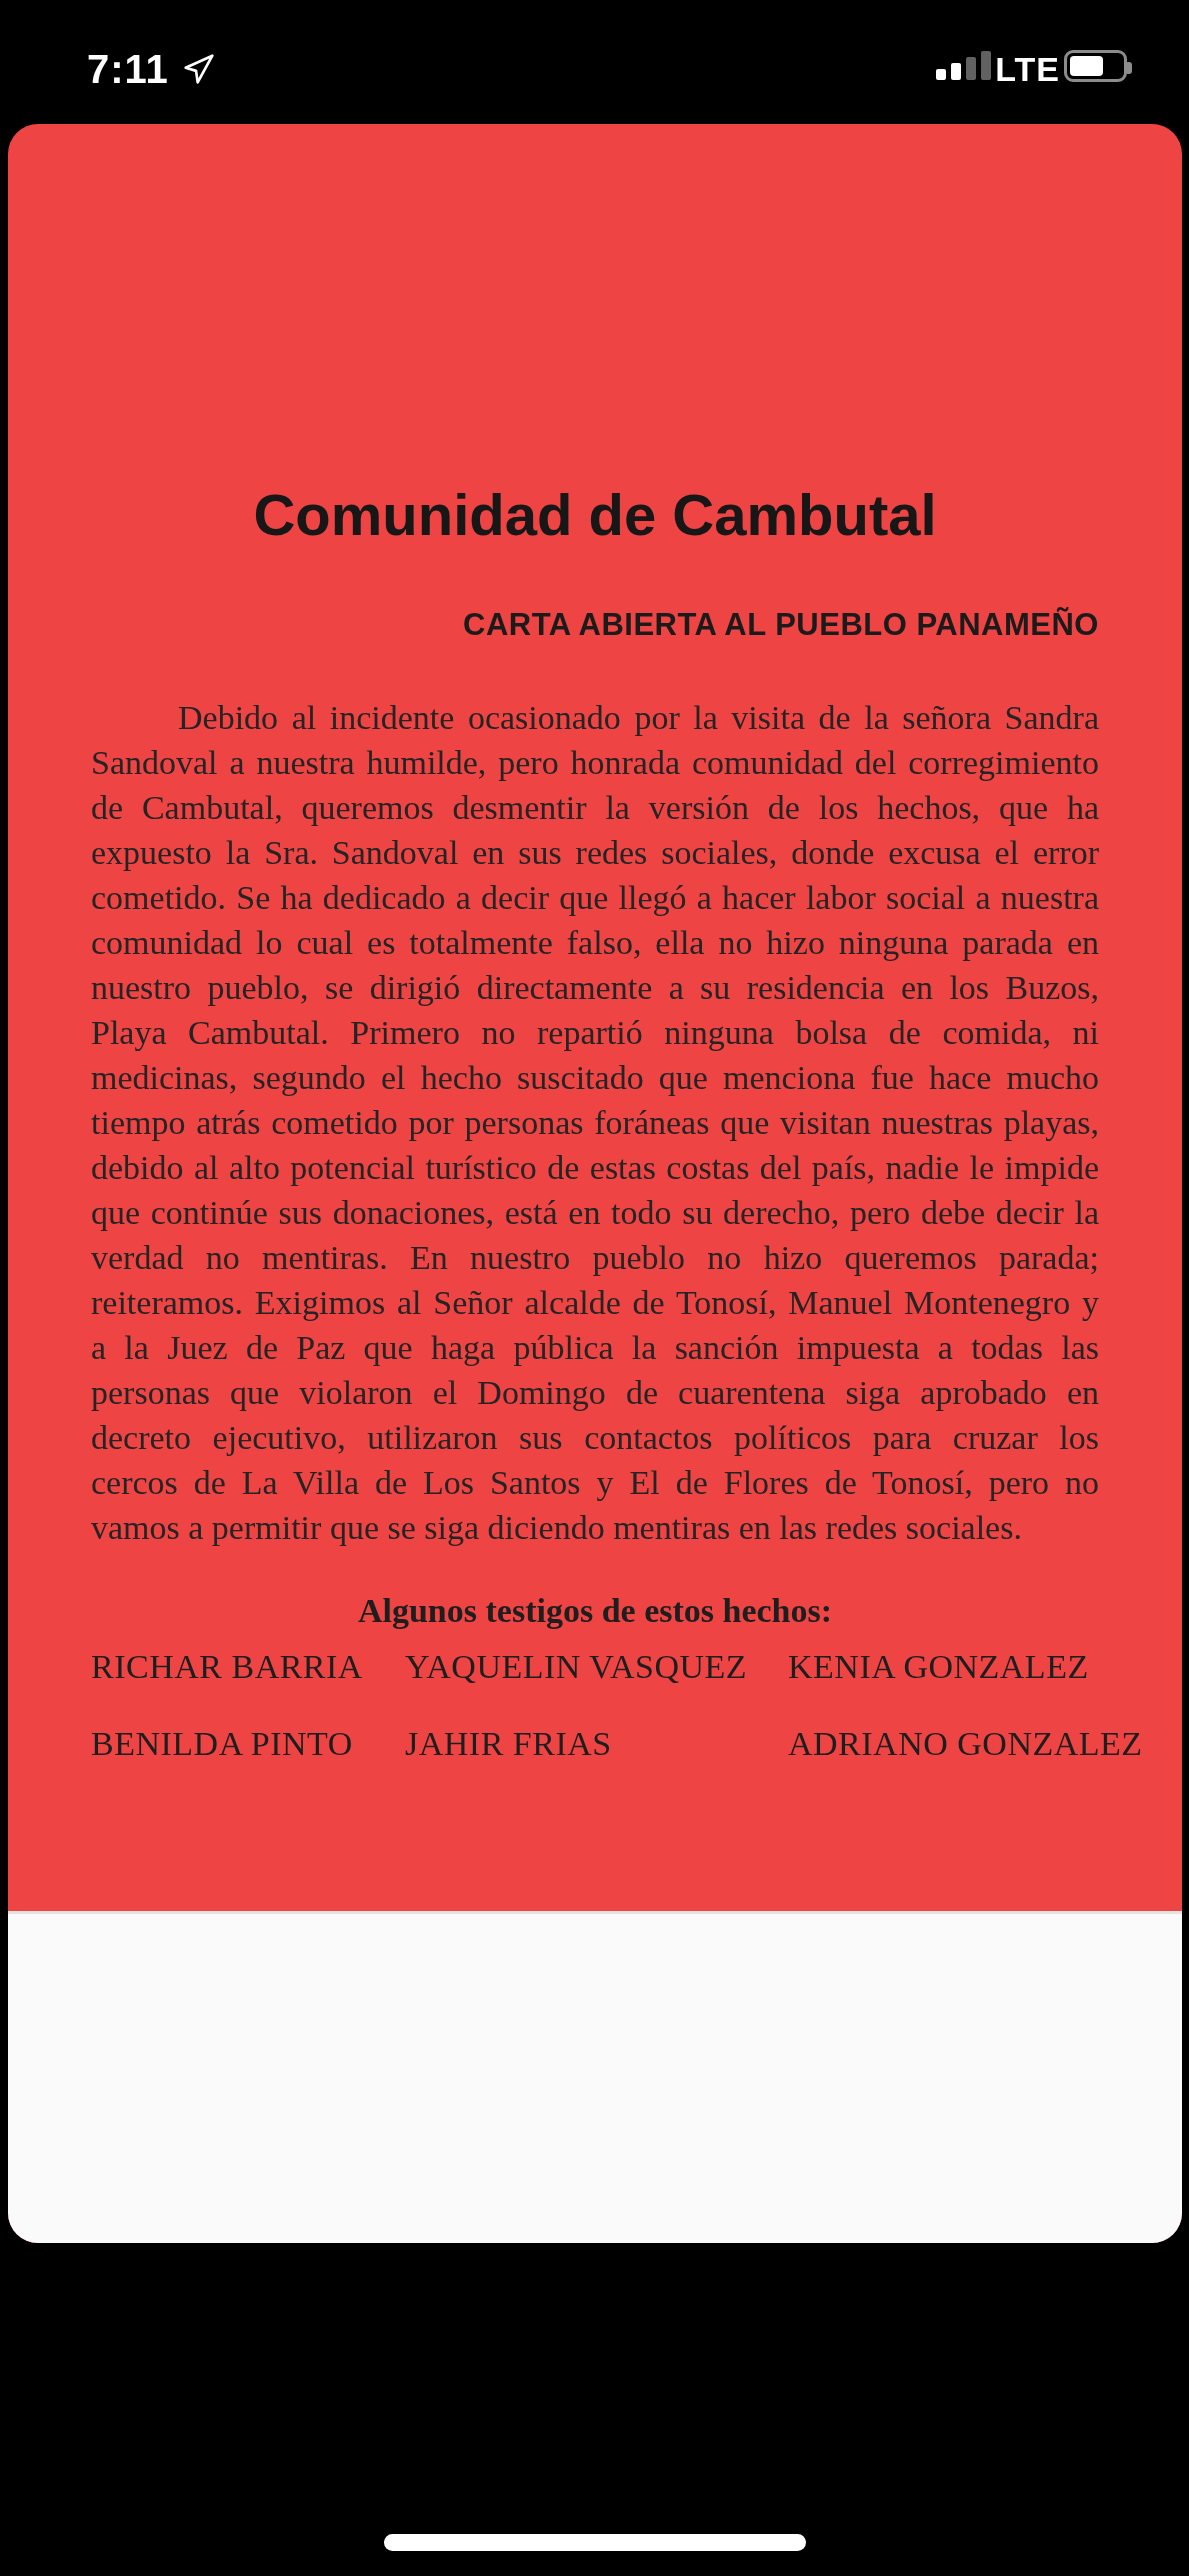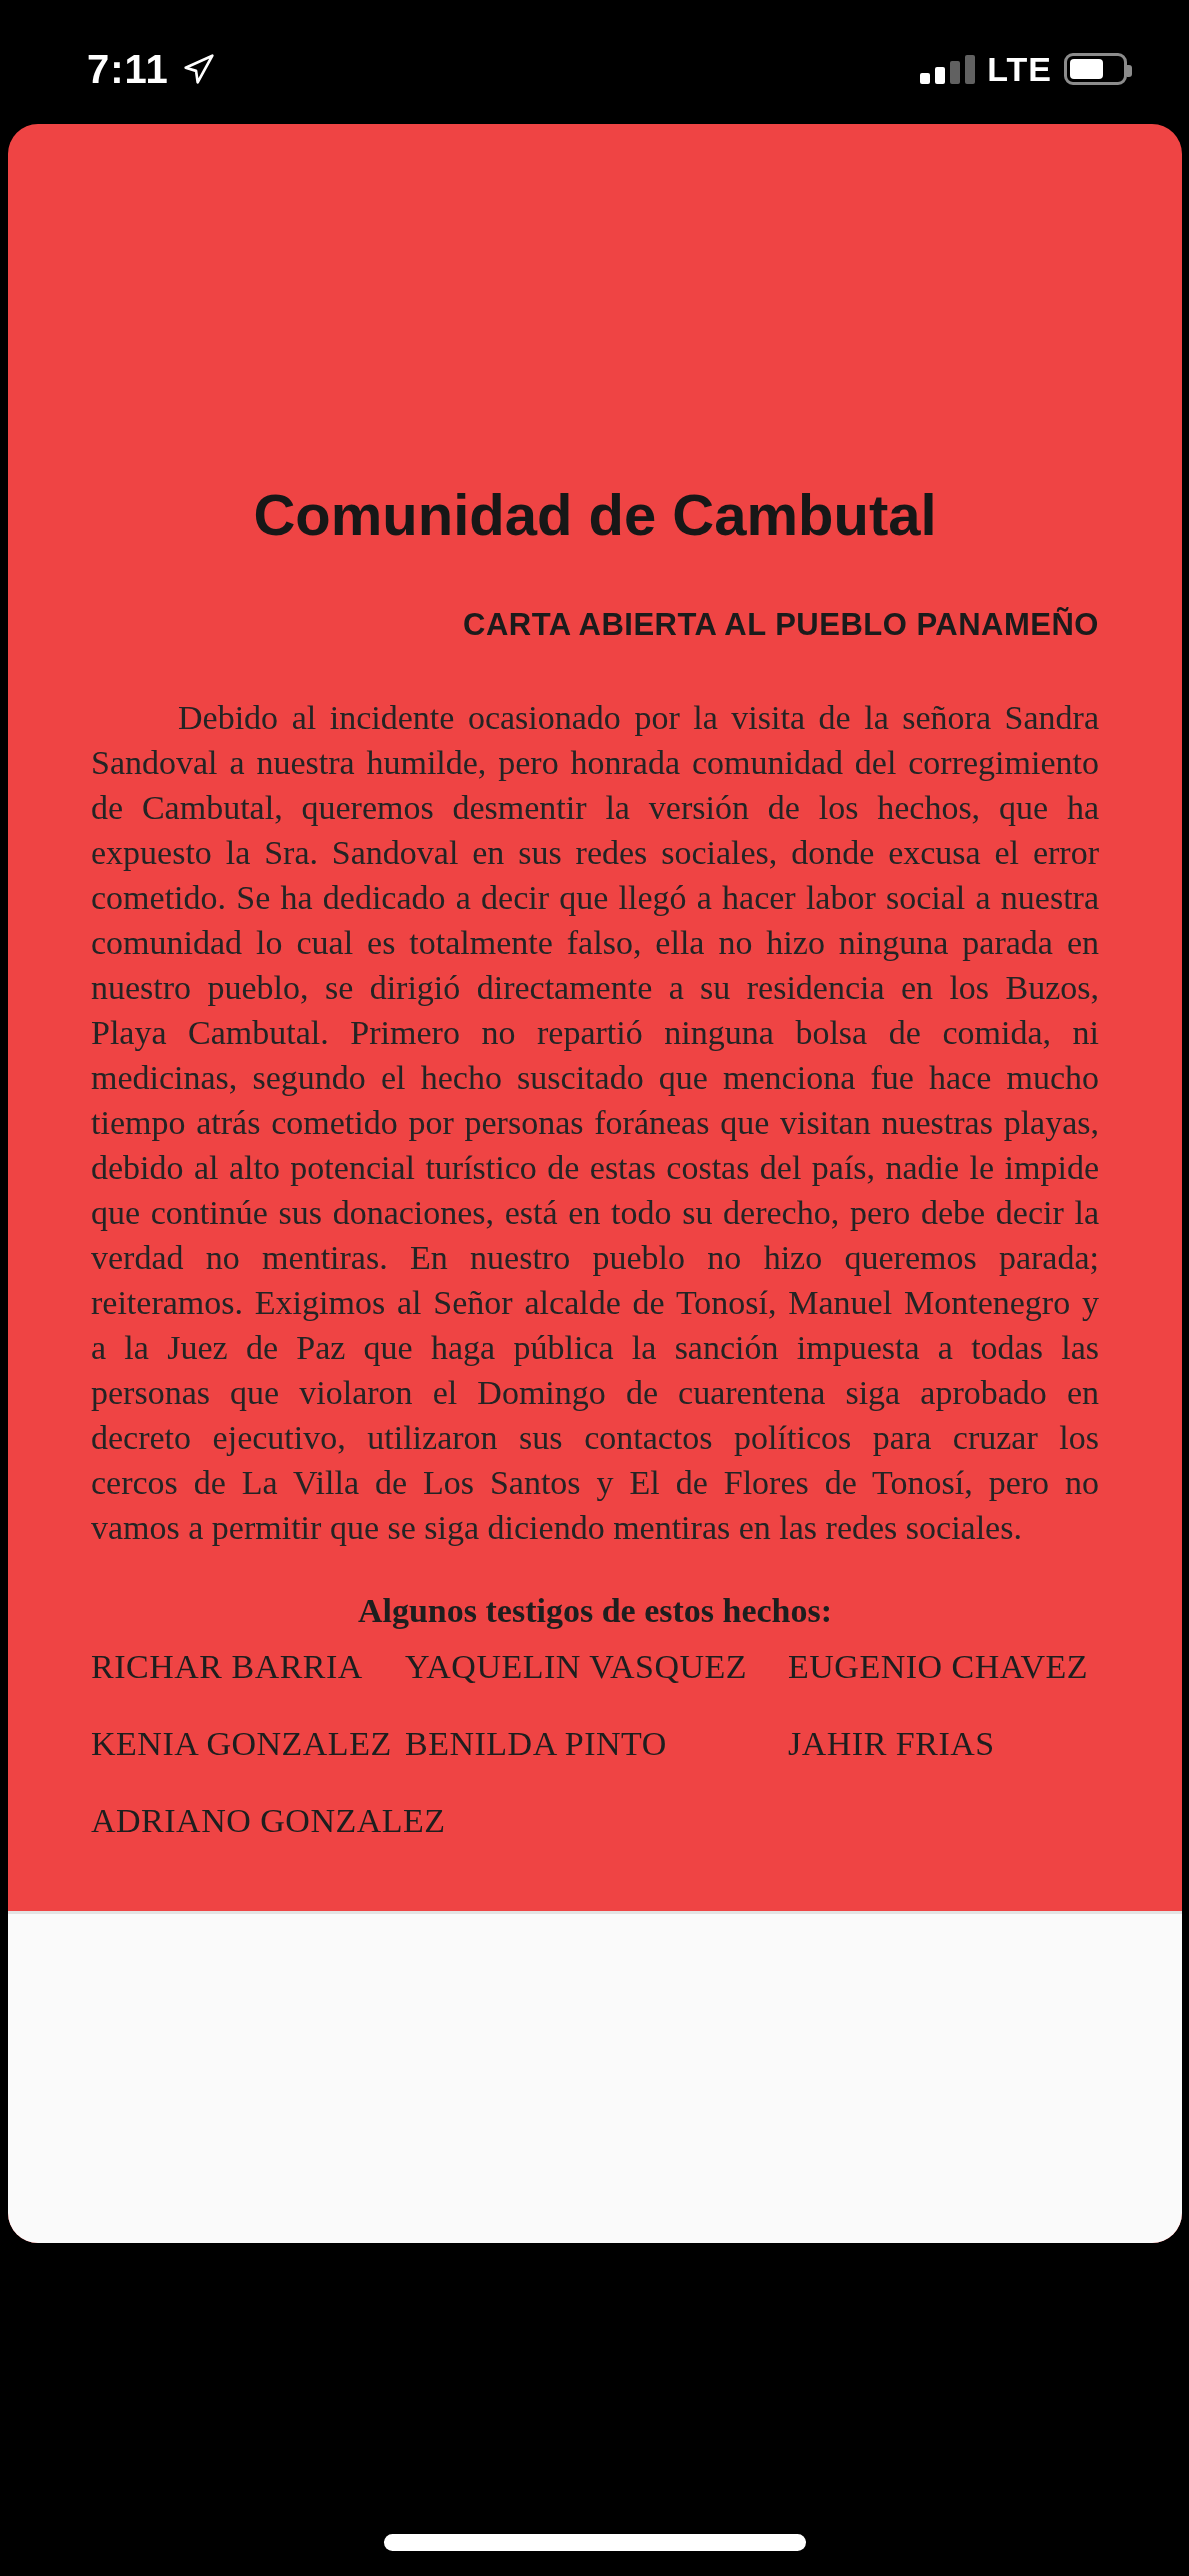--- a/index.html
+++ b/index.html
@@ -6,21 +6,21 @@
   .screen{position:relative;width:1190px;height:2576px;background:#000;
           font-family:"Liberation Sans",sans-serif;}
 
   
   .status-bar{position:absolute;top:0;left:0;right:0;height:124px;
     display:flex;justify-content:space-between;align-items:center;
     box-sizing:border-box;padding:14px 63px 0 87px;color:#fff;}
   .sb-left{display:flex;align-items:center;gap:14px;}
   .sb-time{font-size:40px;font-weight:700;letter-spacing:1px;}
   .loc-icon svg{display:block;}
-  .sb-right{display:flex;align-items:center;gap:12px;}
+  .sb-right{display:flex;gap:4px;}
   .signal{display:inline-flex;align-items:flex-end;gap:5px;height:30px;}
   .signal i{display:block;width:10px;border-radius:2px;}
   .signal .b1{height:11px;} .signal .b2{height:17px;}
   .signal .b3{height:23px;} .signal .b4{height:29px;}
   .signal .on{background:#fff;} .signal .off{background:rgba(255,255,255,0.38);}
   .sb-net{font-size:34px;font-weight:600;letter-spacing:1px;}
   .battery{position:relative;width:63px;height:32px;border:3px solid rgba(255,255,255,0.55);
     border-radius:9px;box-sizing:border-box;}
   .battery .fill{position:absolute;left:3px;top:3px;bottom:3px;width:58%;
     background:#fff;border-radius:4px;}
@@ -109,21 +109,20 @@
         <div class="pline">personas que violaron el Domingo de cuarentena siga aprobado en</div>
         <div class="pline">decreto ejecutivo, utilizaron sus contactos políticos para cruzar los</div>
         <div class="pline">cercos de La Villa de Los Santos y El de Flores de Tonosí, pero no</div>
         <div class="pline last">vamos a permitir que se siga diciendo mentiras en las redes sociales.</div>
       </div>
 
       <div class="wit-head">Algunos testigos de estos hechos:</div>
       <div class="wit-grid">
         <span class="wit-name">RICHAR BARRIA</span>
         <span class="wit-name">YAQUELIN VASQUEZ</span>
-        <span class="wit-name">EUGENIO CHAVEZ</span>
         <span class="wit-name">KENIA GONZALEZ</span>
         <span class="wit-name">BENILDA PINTO</span>
         <span class="wit-name">JAHIR FRIAS</span>
         <span class="wit-name">ADRIANO GONZALEZ</span>
         <span class="wit-name"></span>
         <span class="wit-name"></span>
       </div>
     </div>
 
     <div class="divider"></div>

